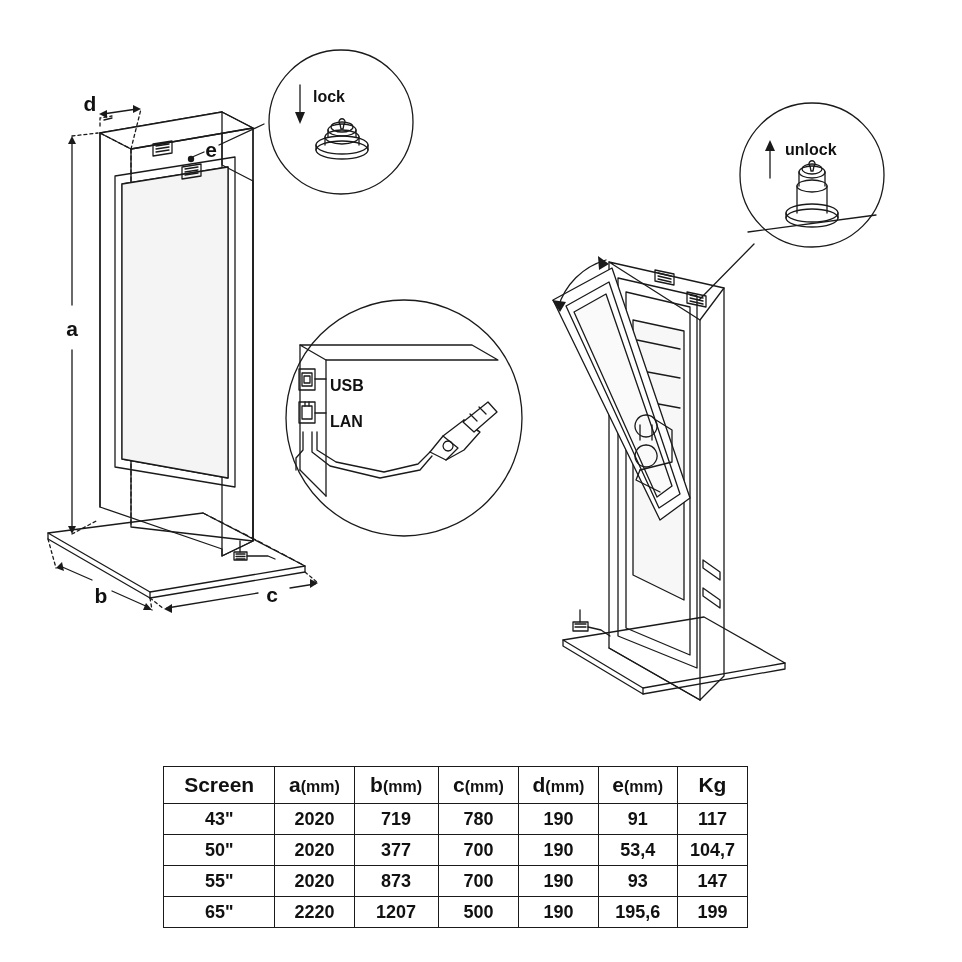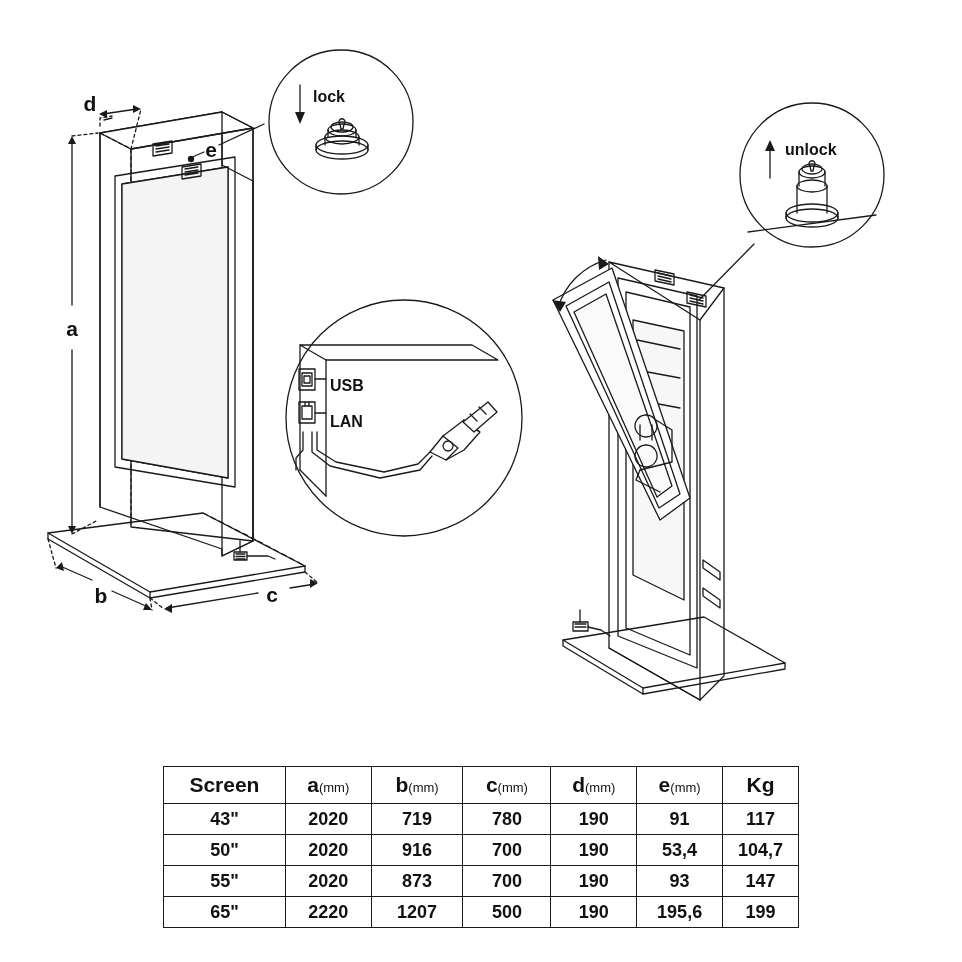--- a/index.html
+++ b/index.html
@@ -38,38 +38,38 @@
 
   
   #spec-table-wrap {
     position: absolute;
     left: 163px;
     top: 766px;
     width: 636px;
   }
   table.spec {
     border-collapse: collapse;
-    width: 636px;
+    width: 585px;
     background: #ffffff;
   }
   table.spec th, table.spec td {
     border: 1px solid #1a1a1a;
     text-align: center;
     font-family: "Liberation Sans", sans-serif;
     color: #111111;
   }
   table.spec thead th {
     height: 36px;
     font-size: 21px;
     font-weight: bold;
     padding: 0 2px;
   }
   table.spec thead th .unit {
-    font-size: 13px;
-    font-weight: normal;
+    font-size: 16px;
+    font-weight: bold;
   }
   table.spec tbody td {
     height: 30px;
     font-size: 18px;
     font-weight: bold;
     padding: 0 2px;
   }
   table.spec tbody td.screen {
     font-weight: bold;
   }
@@ -322,21 +322,21 @@
           <td>2020</td>
           <td>719</td>
           <td>780</td>
           <td>190</td>
           <td>91</td>
           <td>117</td>
         </tr>
         <tr>
           <td class="screen">50"</td>
           <td>2020</td>
-          <td>916</td>
+          <td>377</td>
           <td>700</td>
           <td>190</td>
           <td>53,4</td>
           <td>104,7</td>
         </tr>
         <tr>
           <td class="screen">55"</td>
           <td>2020</td>
           <td>873</td>
           <td>700</td>

